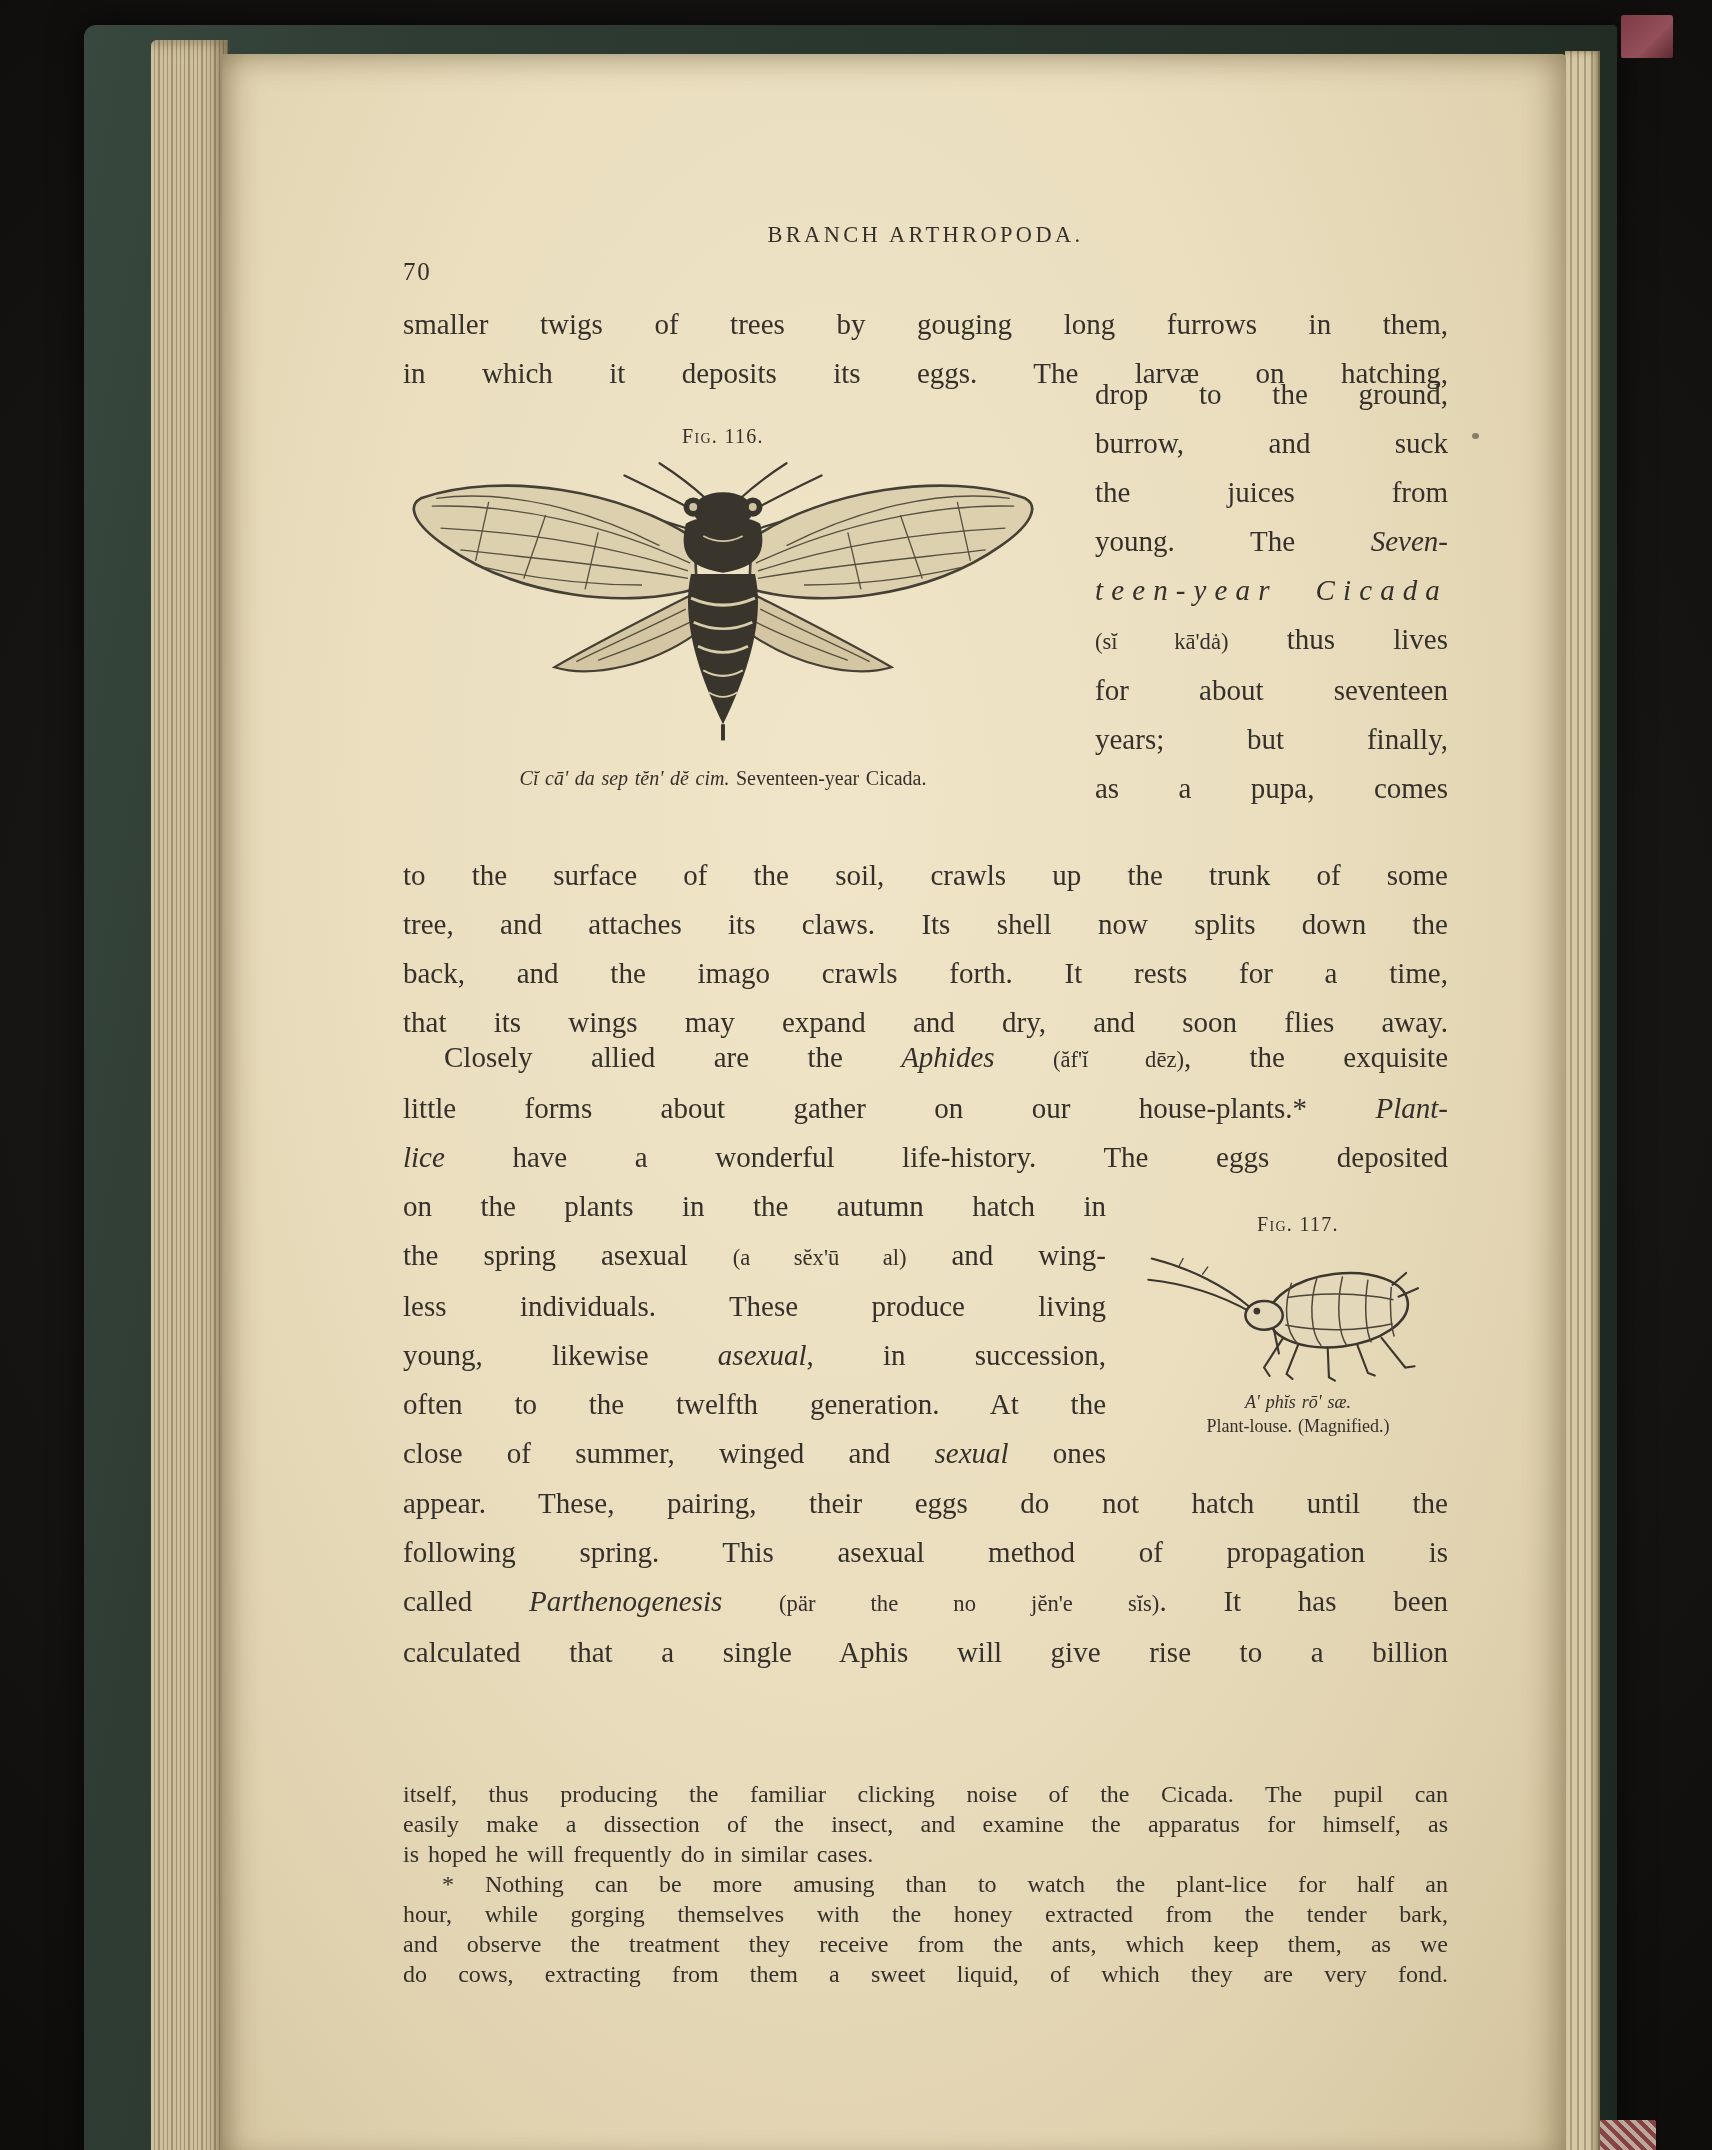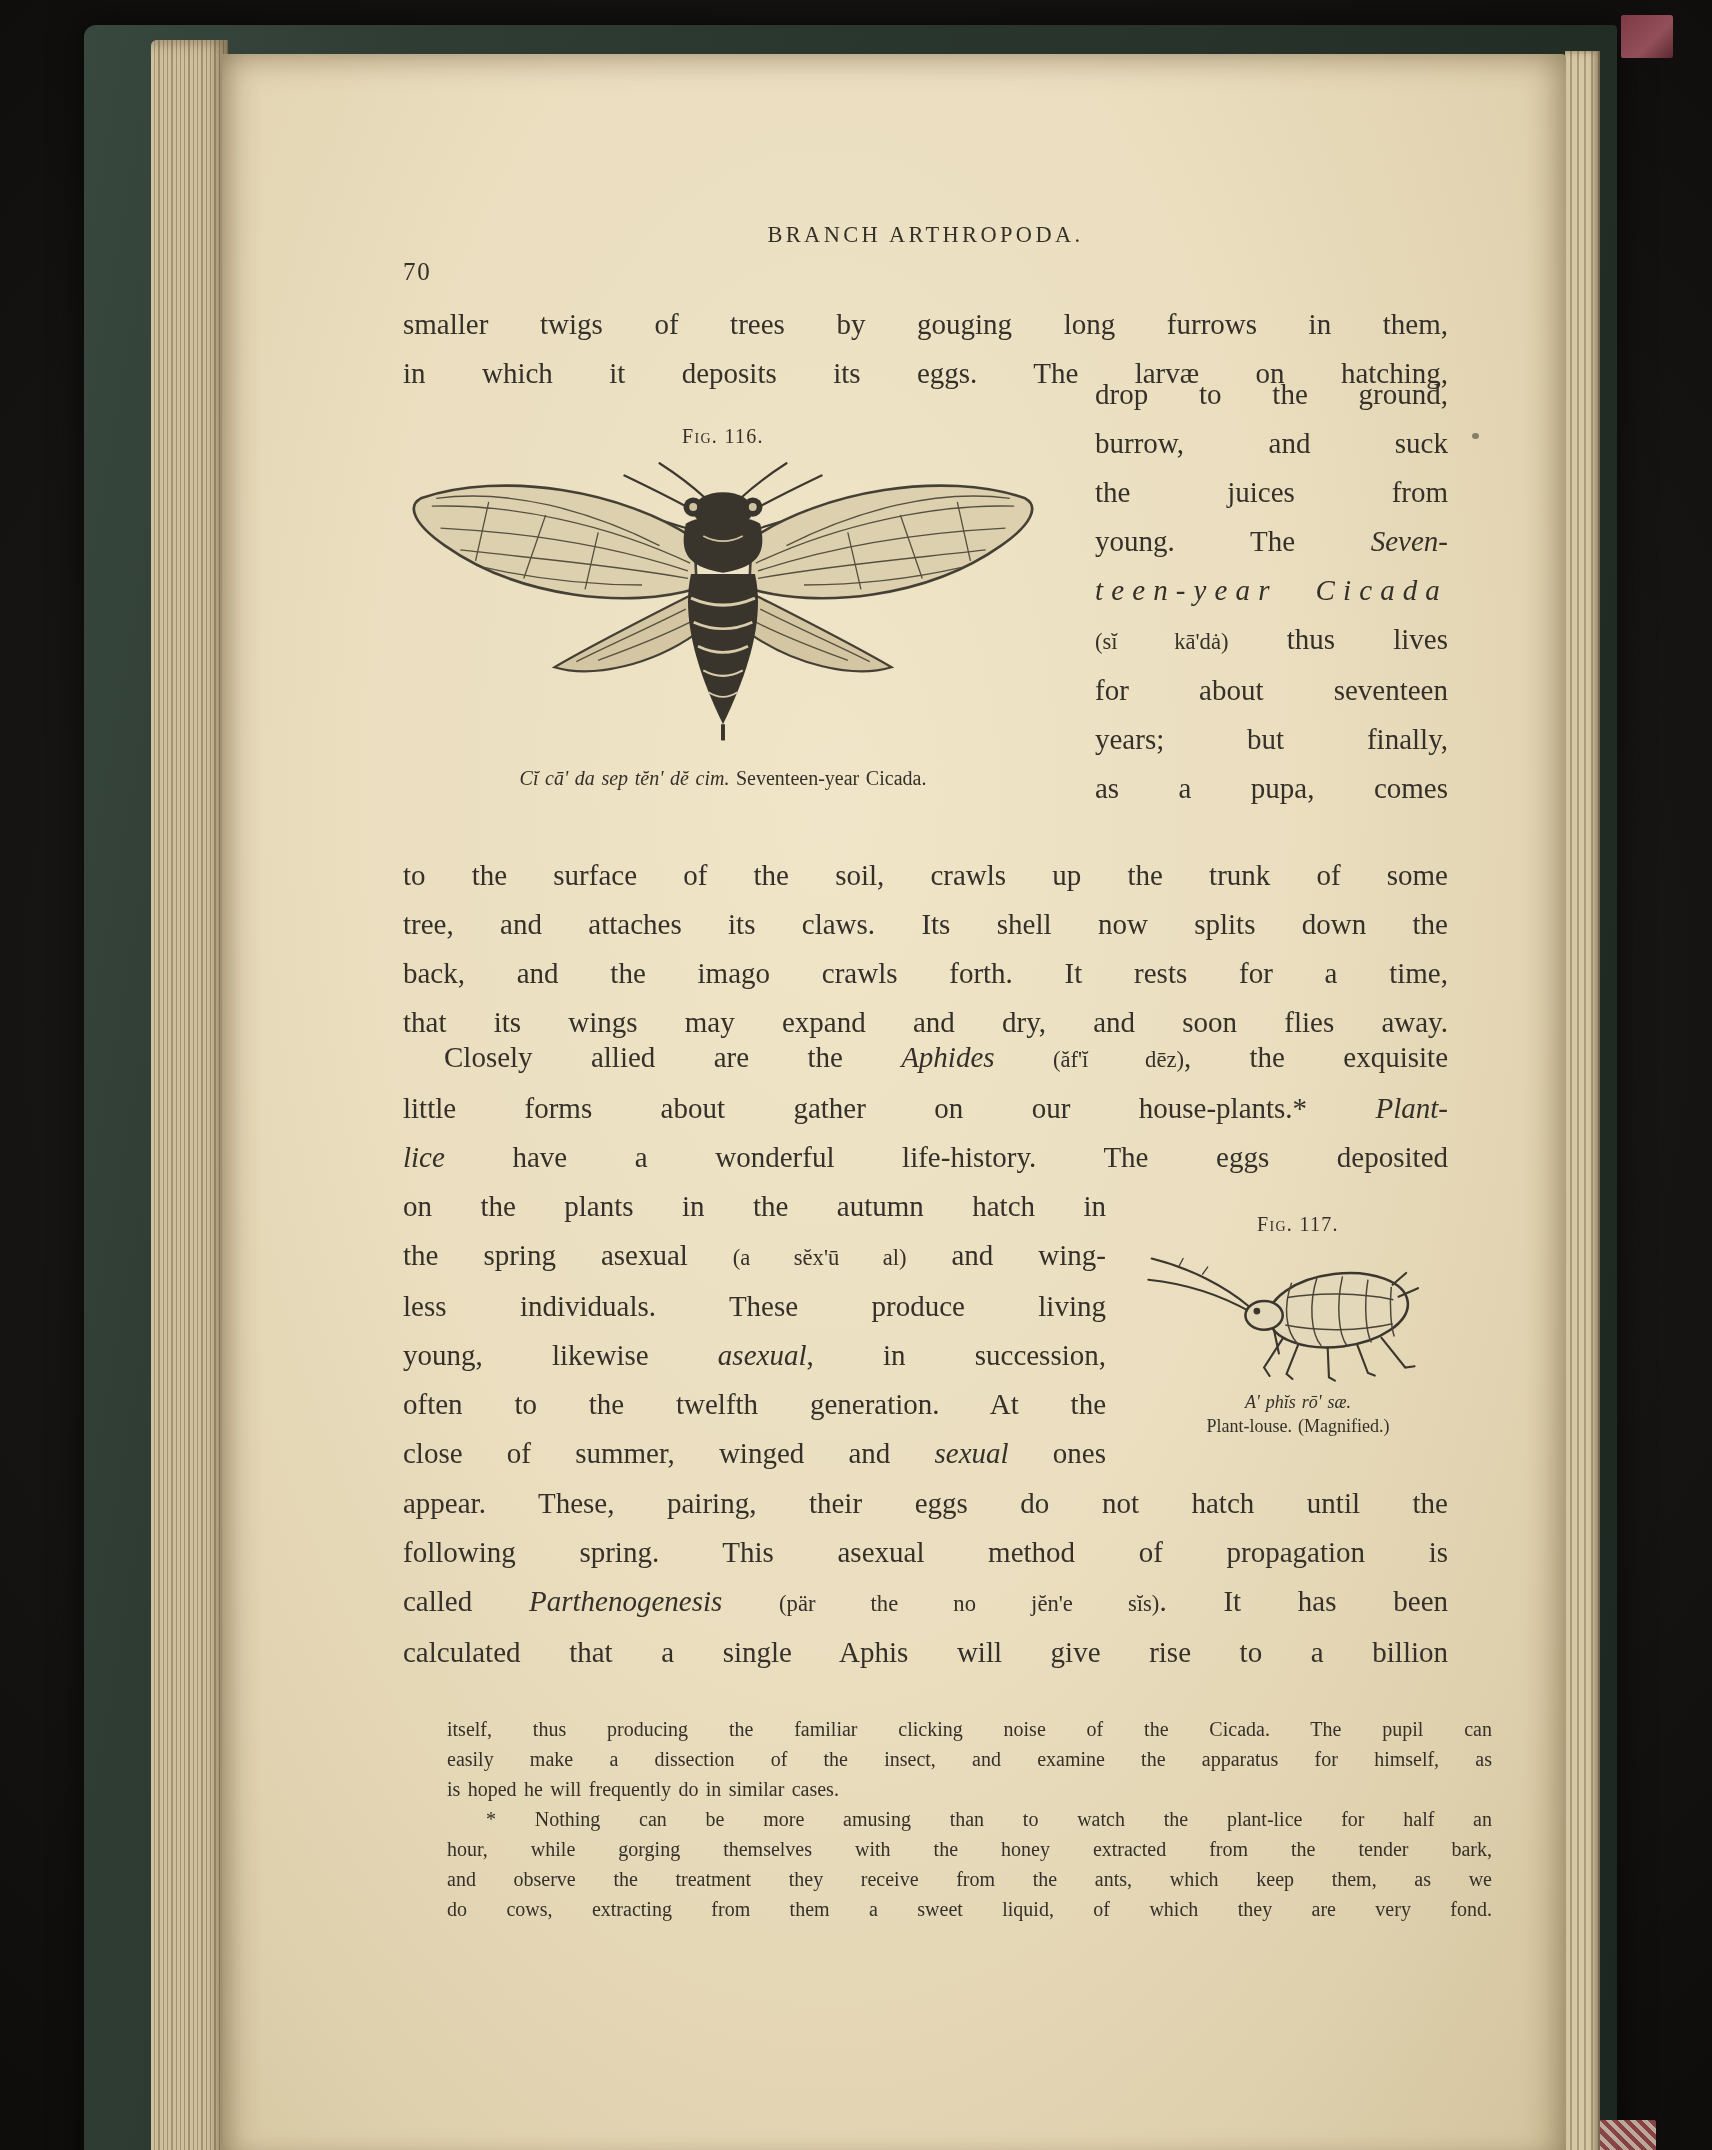--- a/index.html
+++ b/index.html
@@ -62,21 +62,21 @@
   .tb .line.indent{text-indent:41px;}
   .tb .line.spread{letter-spacing:.28em;}
   .it{font-style:italic;}
   .pron{font-size:.78em;}
   .p1full{left:181px;top:246px;width:1045px;}
   .p1right{left:873px;top:316px;width:353px;}
   .p2full{left:181px;top:781px;width:1045px;margin-top:16px;}
   .p3full{left:181px;top:979px;width:1045px;}
   .p3left{left:181px;top:1128px;width:703px;}
   .p4full{left:181px;top:1425px;width:1045px;}
-  .footnote{left:181px;top:1660px;width:1045px;font-size:20px;line-height:30px;margin-left:44px;}
+  .footnote{left:181px;top:1725px;width:1045px;font-size:24px;line-height:30px;}
   .footnote .line.indent{text-indent:39px;}
   
   .fig116{left:146px;top:371px;width:710px;text-align:center;}
   .fig117{left:916px;top:1159px;width:320px;text-align:center;}
   .fig-label{font-variant:small-caps;font-size:20px;letter-spacing:1.3px;}
   .fig-caption{font-size:20px;line-height:25px;margin-top:18px;word-spacing:.08em;}
   .fig117 .fig-caption{font-size:18px;line-height:24px;margin-top:1.7px;}
   .fig116 svg{margin-top:9.5px;}
   .fig117 svg{margin-top:6px;}
 </style>

